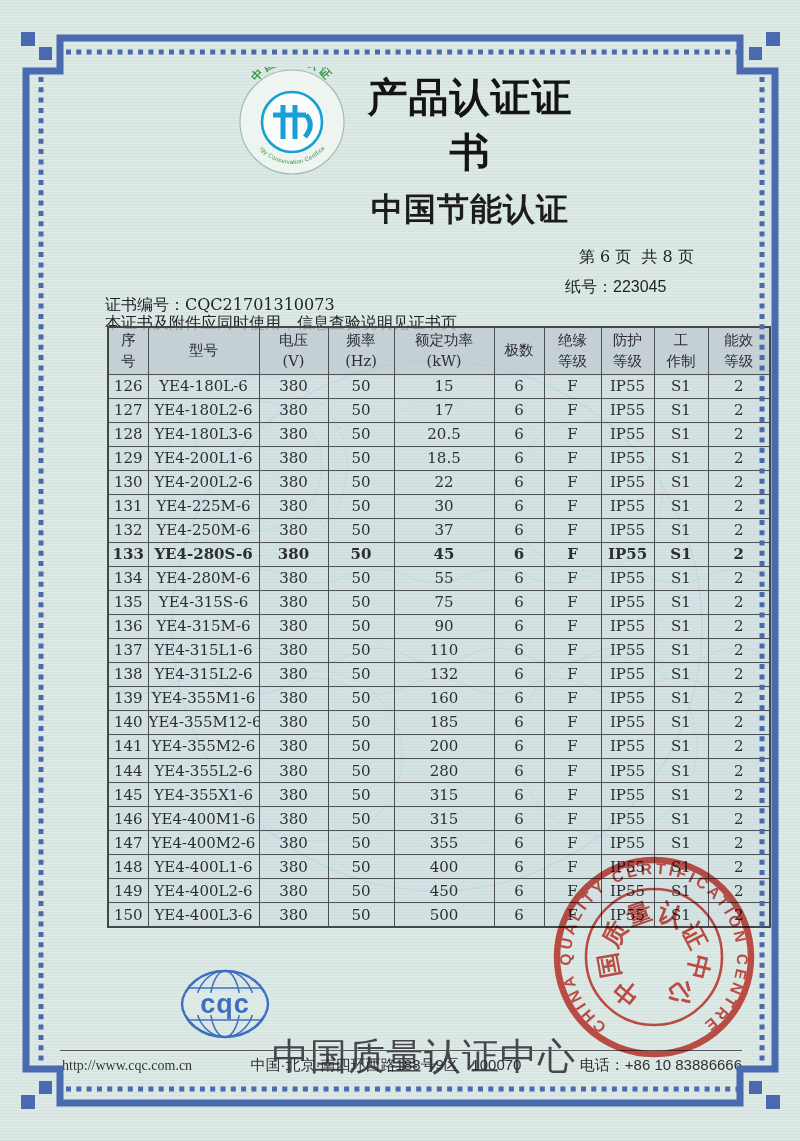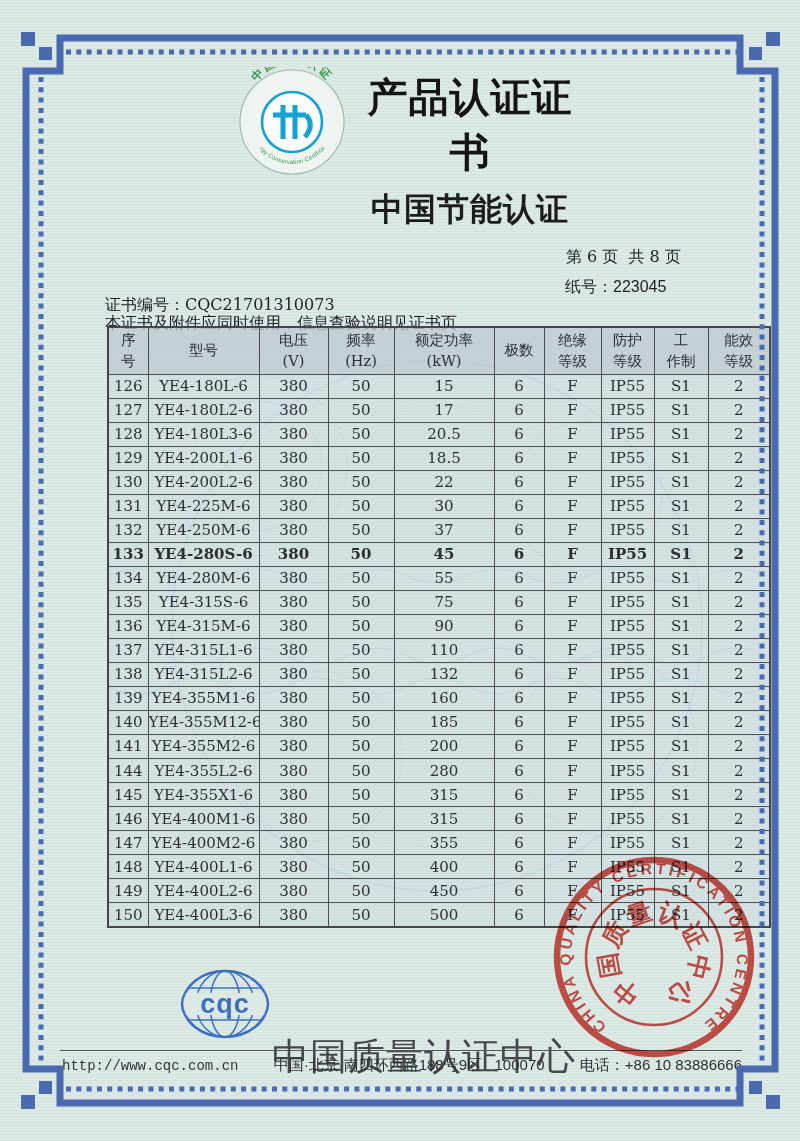--- a/index.html
+++ b/index.html
@@ -18,21 +18,21 @@
 
   
   #energy-logo { left:237px; top:67px; z-index:1; }
   .title-block { left:350px; top:70px; width:240px; text-align:center; z-index:1; }
   .title-block h1 { font-size:40px; font-weight:bold; color:#141414; letter-spacing:1px; }
   .title-block h2 { font-size:32px; font-weight:600; color:#1c1c1c; margin-top:8px; letter-spacing:1px; }
 
   
   .meta { font-family:"DejaVu Serif", serif; font-size:16px; color:#22232a; z-index:1; white-space:nowrap; }
   #cert-no    { left:105px; top:247px;margin-top:48px; }
-  #page-info  { left:566px; top:247px; }
+  #page-info  { left:579px; top:247px; }
   #usage-note { left:105px; top:277px; font-family:"Liberation Sans", sans-serif; font-weight:500;margin-top:36px; }
   #paper-no   { left:565px; top:277px; font-family:"Liberation Sans", sans-serif; }
 
   
   #watermark { left:107px; top:326px; z-index:0; }
   table.spec {
     position:absolute; left:107px; top:326px; width:662px; height:602px;
     border-collapse:collapse; table-layout:fixed; z-index:1;
     font-family:"DejaVu Serif", serif; color:#2d2e34;
   }
@@ -48,21 +48,21 @@
   table.spec tbody tr.bold td { font-weight:bold; }
 
   
   #stamp { left:549px; top:852px; z-index:4; mix-blend-mode:multiply; opacity:.92; }
 
   
   #cqc-logo { left:180px; top:968px; z-index:1; }
   #org-name { left:272px; top:1032px; font-size:37px; letter-spacing:1px; color:#45464e; font-weight:500; z-index:1; }
   #footer-line { left:60px; top:1050px; width:682px; height:1px; background:#55565c; z-index:1; }
   .footer-bar { left:62px; top:1056px; width:680px; display:flex; justify-content:space-between; align-items:baseline; z-index:1; }
-  .footer-bar .site { font-family:Liberation Mono, monospace; font-size:14px; color:#33343a; }
+  .footer-bar .site { font-family:Liberation Serif, serif; font-size:14px; color:#33343a; }
   .footer-bar .addr, .footer-bar .tel { font-size:15px; color:#2e2f35; }
 </style>
 </head>
 <body>
 
 <div class="sheet">
 
   <svg id="frame" class="abs" width="800" height="1141" viewBox="0 0 800 1141">
     <g stroke="#4a6ab0" stroke-width="7" fill="none">
       <path d="M60,38 H740 V71 H775 V1069 H740 V1103 H60 V1069 H26 V71 H60 Z"></path>

